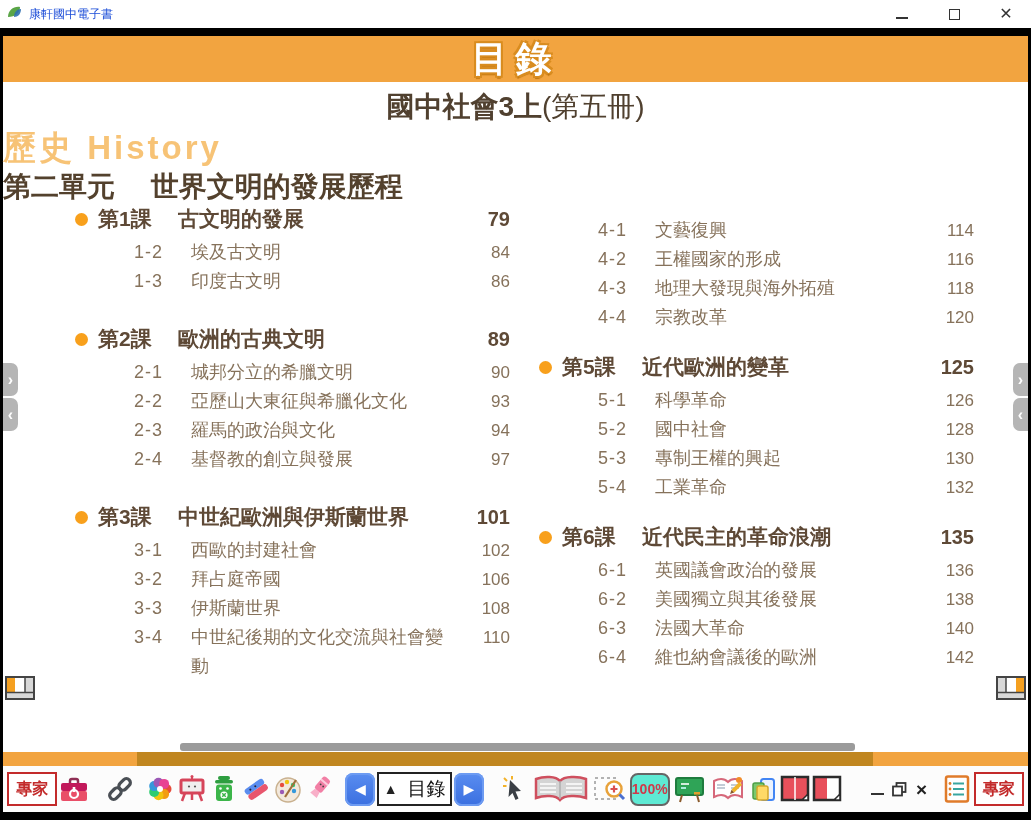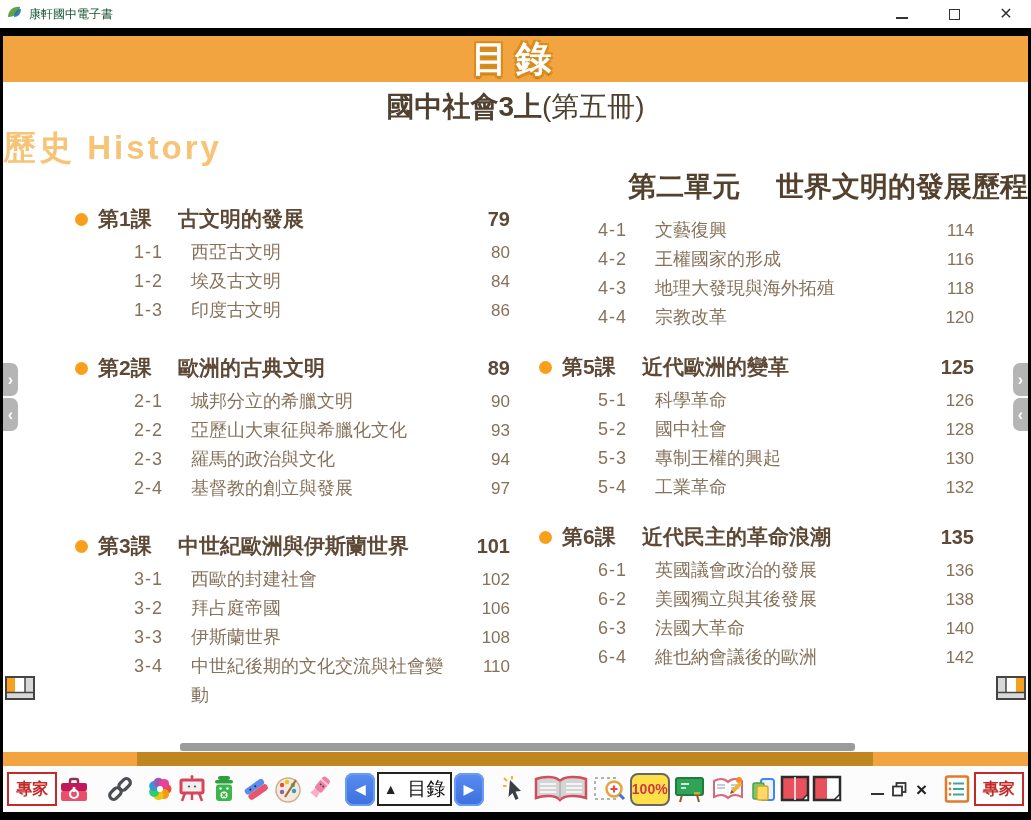--- a/index.html
+++ b/index.html
@@ -6,38 +6,38 @@
   html,body { width:1031px; height:820px; }
   body {
     position:relative; background:#000; overflow:hidden;
     font-family:"Liberation Sans","DejaVu Sans",sans-serif;
   }
 
   
   .titlebar{ position:absolute; top:0; left:0; right:0; height:28px; background:#fff;
     display:flex; align-items:center; justify-content:space-between; padding:0 6px; }
   .titlebar-left{ display:flex; align-items:center; gap:7px; }
-  .app-title{ font-size:12px; color:#14532d; }
+  .app-title{ font-size:12px; color:#1d4ed8; }
   .win-controls{ display:flex; align-items:center; gap:30px; padding-right:8px; }
   .wc{ width:22px; height:22px; display:flex; align-items:center; justify-content:center; cursor:pointer; }
   .wc-min{ width:12px; height:2px; background:#333; margin-top:8px; }
   .wc-max{ width:11px; height:11px; border:1.5px solid #333; background:#fff; }
   .wc-close{ font-size:16px; color:#333; line-height:1; }
 
   
   .page{ position:absolute; top:36px; left:3px; right:3px; height:716px; background:#fff; }
   .banner{ position:absolute; top:0; left:0; right:0; height:46px; background:#F2A440;
     display:flex; align-items:center; justify-content:center; }
   .banner-title{ font-size:36px; font-weight:bold; color:#fff; letter-spacing:8px;
     text-shadow:-2px -2px 0 #D98C1F, 2px -2px 0 #D98C1F, -2px 2px 0 #D98C1F, 2px 2px 0 #D98C1F, 0 3px 1px #BF7712; }
   .book-title{ position:absolute; top:52px; width:100%; text-align:center; font-size:28px; color:#50402F; }
   .book-title b{ font-weight:bold; }
   .subject-line{ position:absolute; top:90px; width:100%; text-align:left; font-size:33px;
     font-weight:bold; color:#F7C376; letter-spacing:3px; }
-  .unit-title{ position:absolute; top:132px; width:100%; text-align:right; font-size:28px;
+  .unit-title{ position:absolute; top:132px; width:100%; text-align:left; font-size:28px;
     font-weight:bold; color:#53412D; }
 
   
   .toc-col{ position:absolute; width:450px; }
   .toc-col.left{ left:57px; top:168px; }
   .toc-col.right{ left:521px; top:180px; }
   .lesson{ margin-bottom:28px; }
   .toc-col.right .lesson{ margin-bottom:20px; }
   .lesson-header{ display:flex; align-items:baseline; padding-left:15px; font-weight:bold;
     color:#5E4936; font-size:21px; line-height:30px; margin-bottom:4px; cursor:pointer; }
@@ -80,21 +80,21 @@
   .expert-btn{ border:2px solid #C32B2B; color:#C32B2B; background:#fff; font-weight:bold;
     font-size:16px; line-height:1.05; padding:1px 6px; width:57px; height:34px; cursor:pointer;
     font-family:"Liberation Sans","DejaVu Sans",sans-serif; }
   .navbtn{ width:33px; height:33px; border:none; border-radius:8px; cursor:pointer;
     background:linear-gradient(#5a8df0,#3a6fe0); box-shadow:inset 0 0 0 2px #6d9bf2;
     color:#fff; font-size:14px; display:flex; align-items:center; justify-content:center; }
   .page-box{ width:88px; height:34px; background:#fff; border:2px solid #222; display:flex;
     align-items:center; justify-content:center; gap:10px; cursor:pointer; }
   .page-box .arrow{ font-size:14px; color:#222; }
   .page-box .label{ font-size:19px; color:#111; }
-  .zoom-btn{ width:42px; height:33px; border:2px solid #666; border-radius:8px; background:#fde047;
+  .zoom-btn{ width:42px; height:33px; border:2px solid #666; border-radius:8px; background:#5eead4;
     color:#CF3A4A; font-weight:bold; font-size:14px; cursor:pointer;
     font-family:"Liberation Sans","DejaVu Sans",sans-serif; }
   .gap8{ margin-left:8px; } .gap14{ margin-left:14px; } .gap24{ margin-left:24px; }
   .tb-min{ width:13px; height:2px; background:#333; margin-top:10px; }
   .tb-close{ font-size:19px; font-weight:bold; color:#222; line-height:1; }
 </style>
 </head>
 <body>
 
 <div class="titlebar">
@@ -126,25 +126,20 @@
   <div class="subject-line">歷史 History</div>
   <div class="unit-title">第二單元　 世界文明的發展歷程</div>
 
   <div class="toc-col left">
       <div class="lesson">
         <div class="lesson-header">
           <span class="bullet"></span>
           <span class="lesson-no">第1課</span>
           <span class="lesson-title">古文明的發展</span>
           <span class="lesson-page">79</span>
-        </div>
-        <div class="sub-row">
-          <span class="sub-no">1-1</span>
-          <span class="sub-title">西亞古文明</span>
-          <span class="sub-page">80</span>
         </div>
         <div class="sub-row">
           <span class="sub-no">1-2</span>
           <span class="sub-title">埃及古文明</span>
           <span class="sub-page">84</span>
         </div>
         <div class="sub-row">
           <span class="sub-no">1-3</span>
           <span class="sub-title">印度古文明</span>
           <span class="sub-page">86</span>

